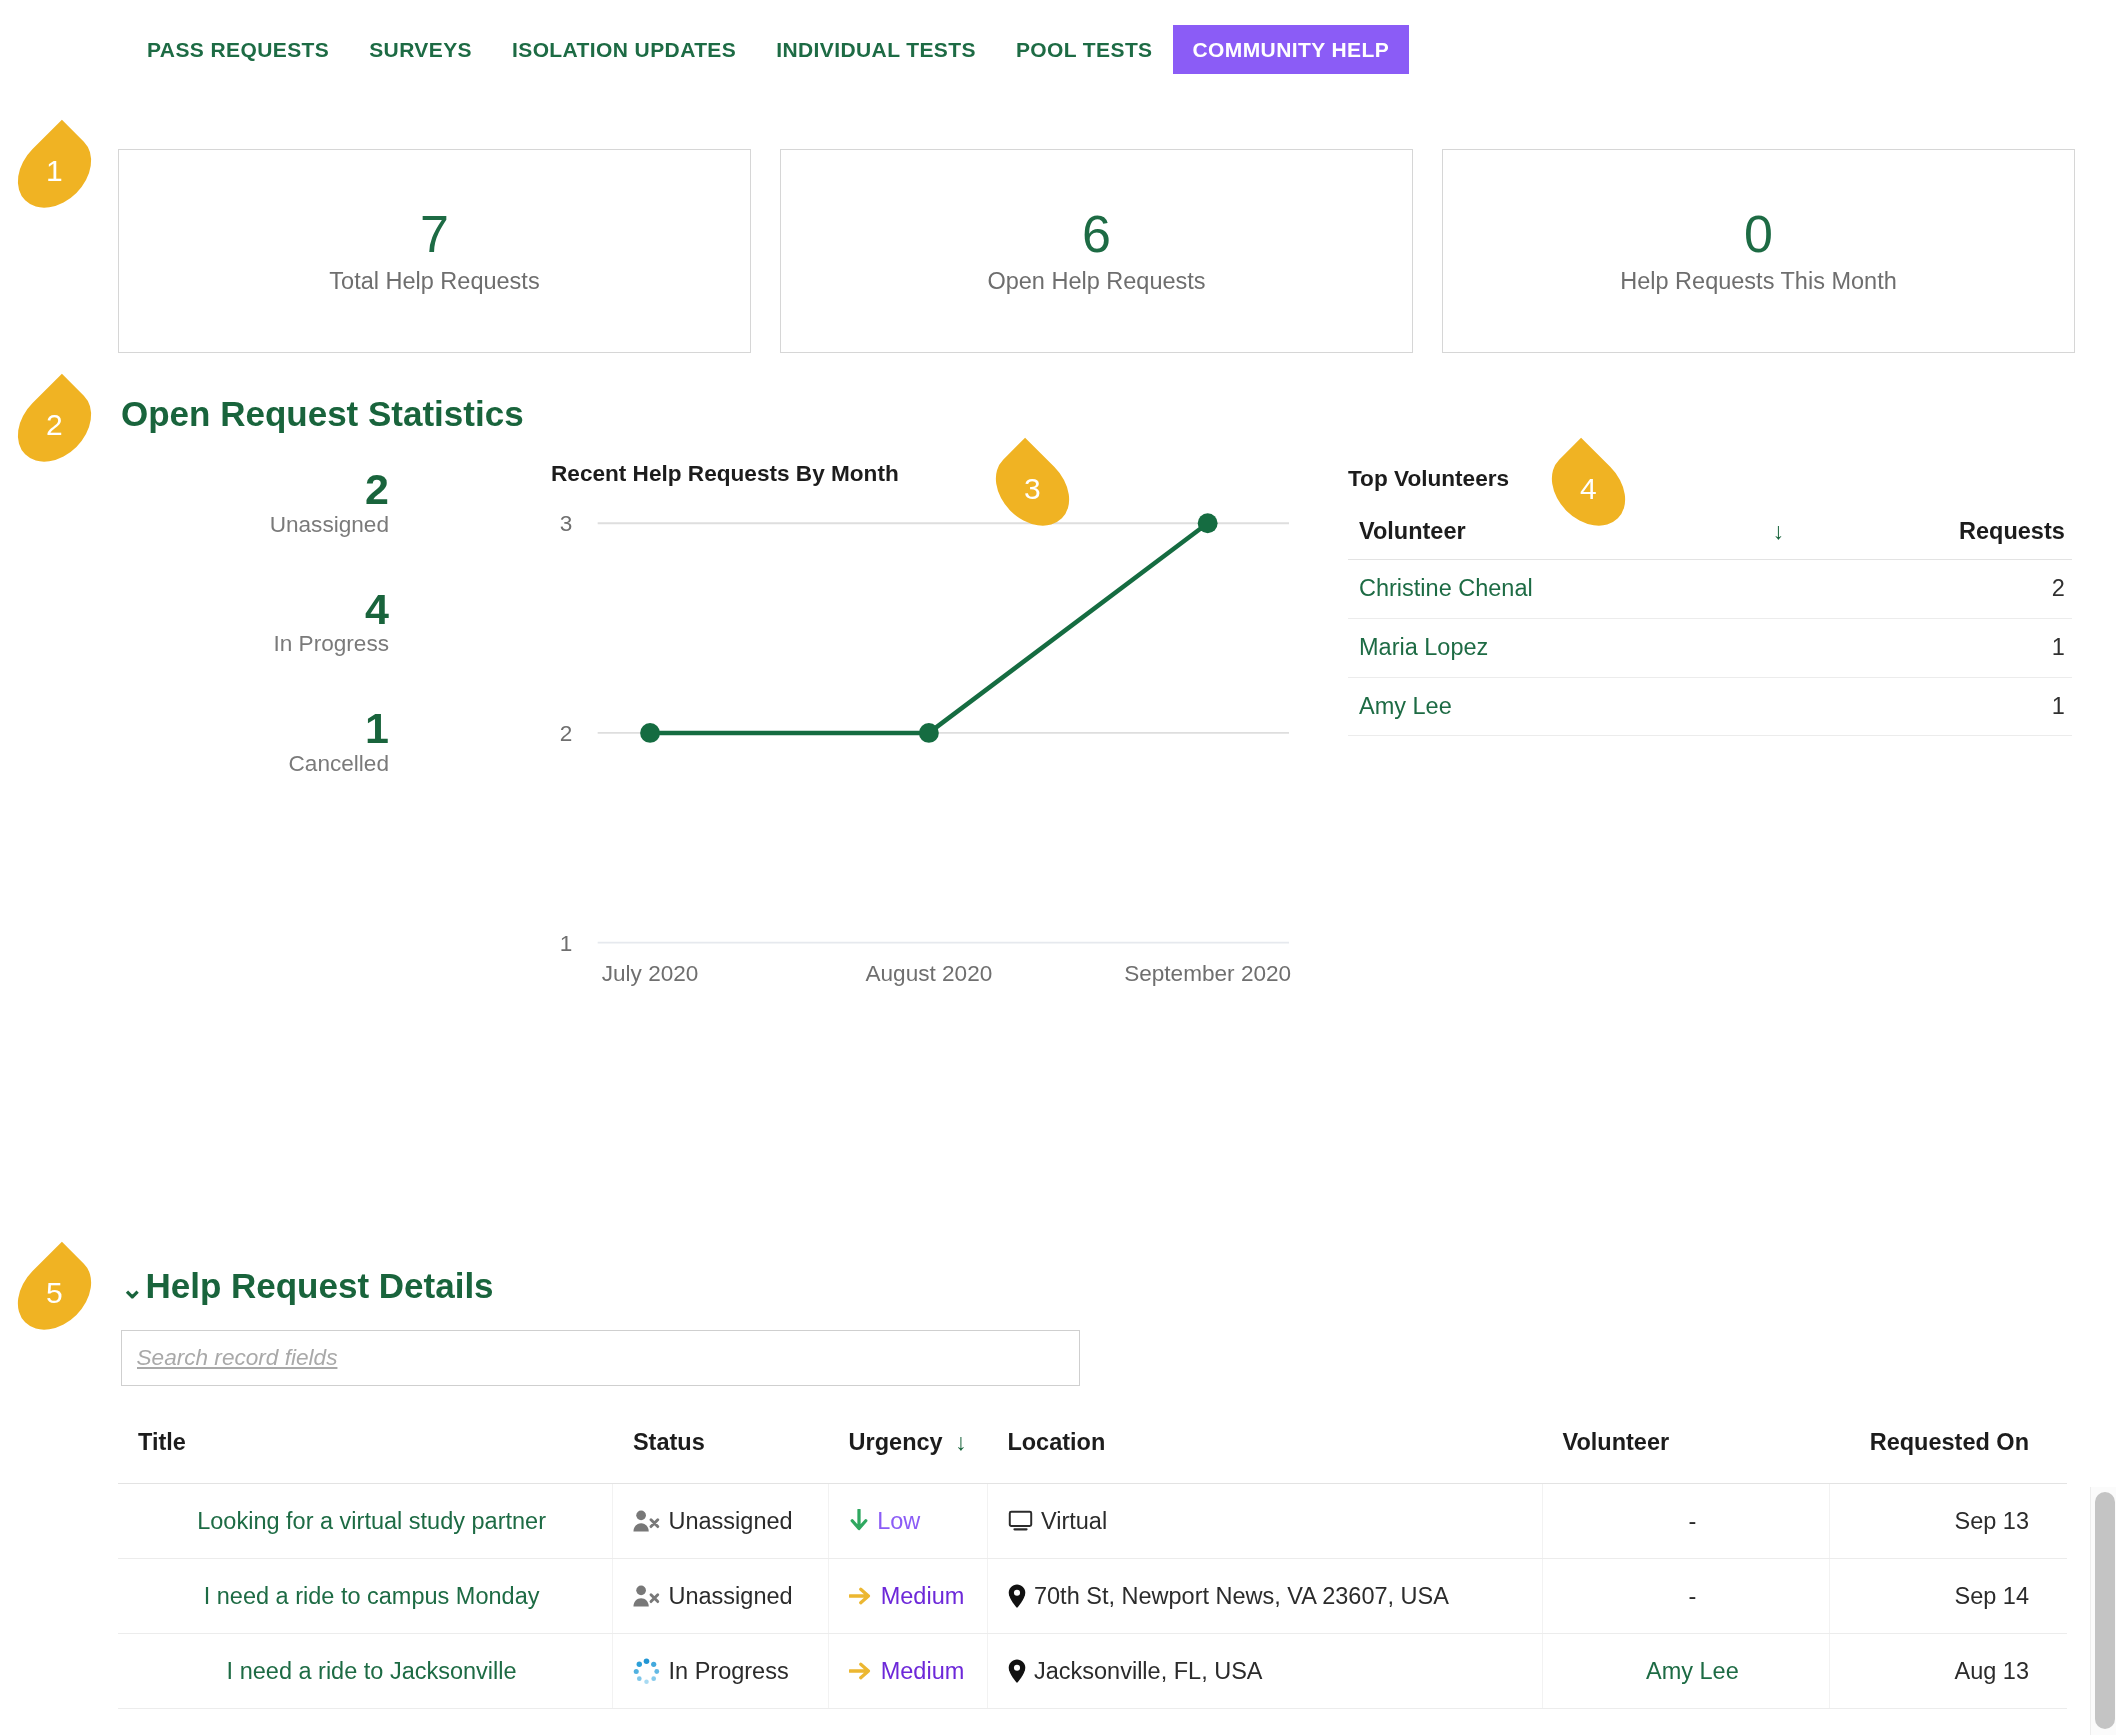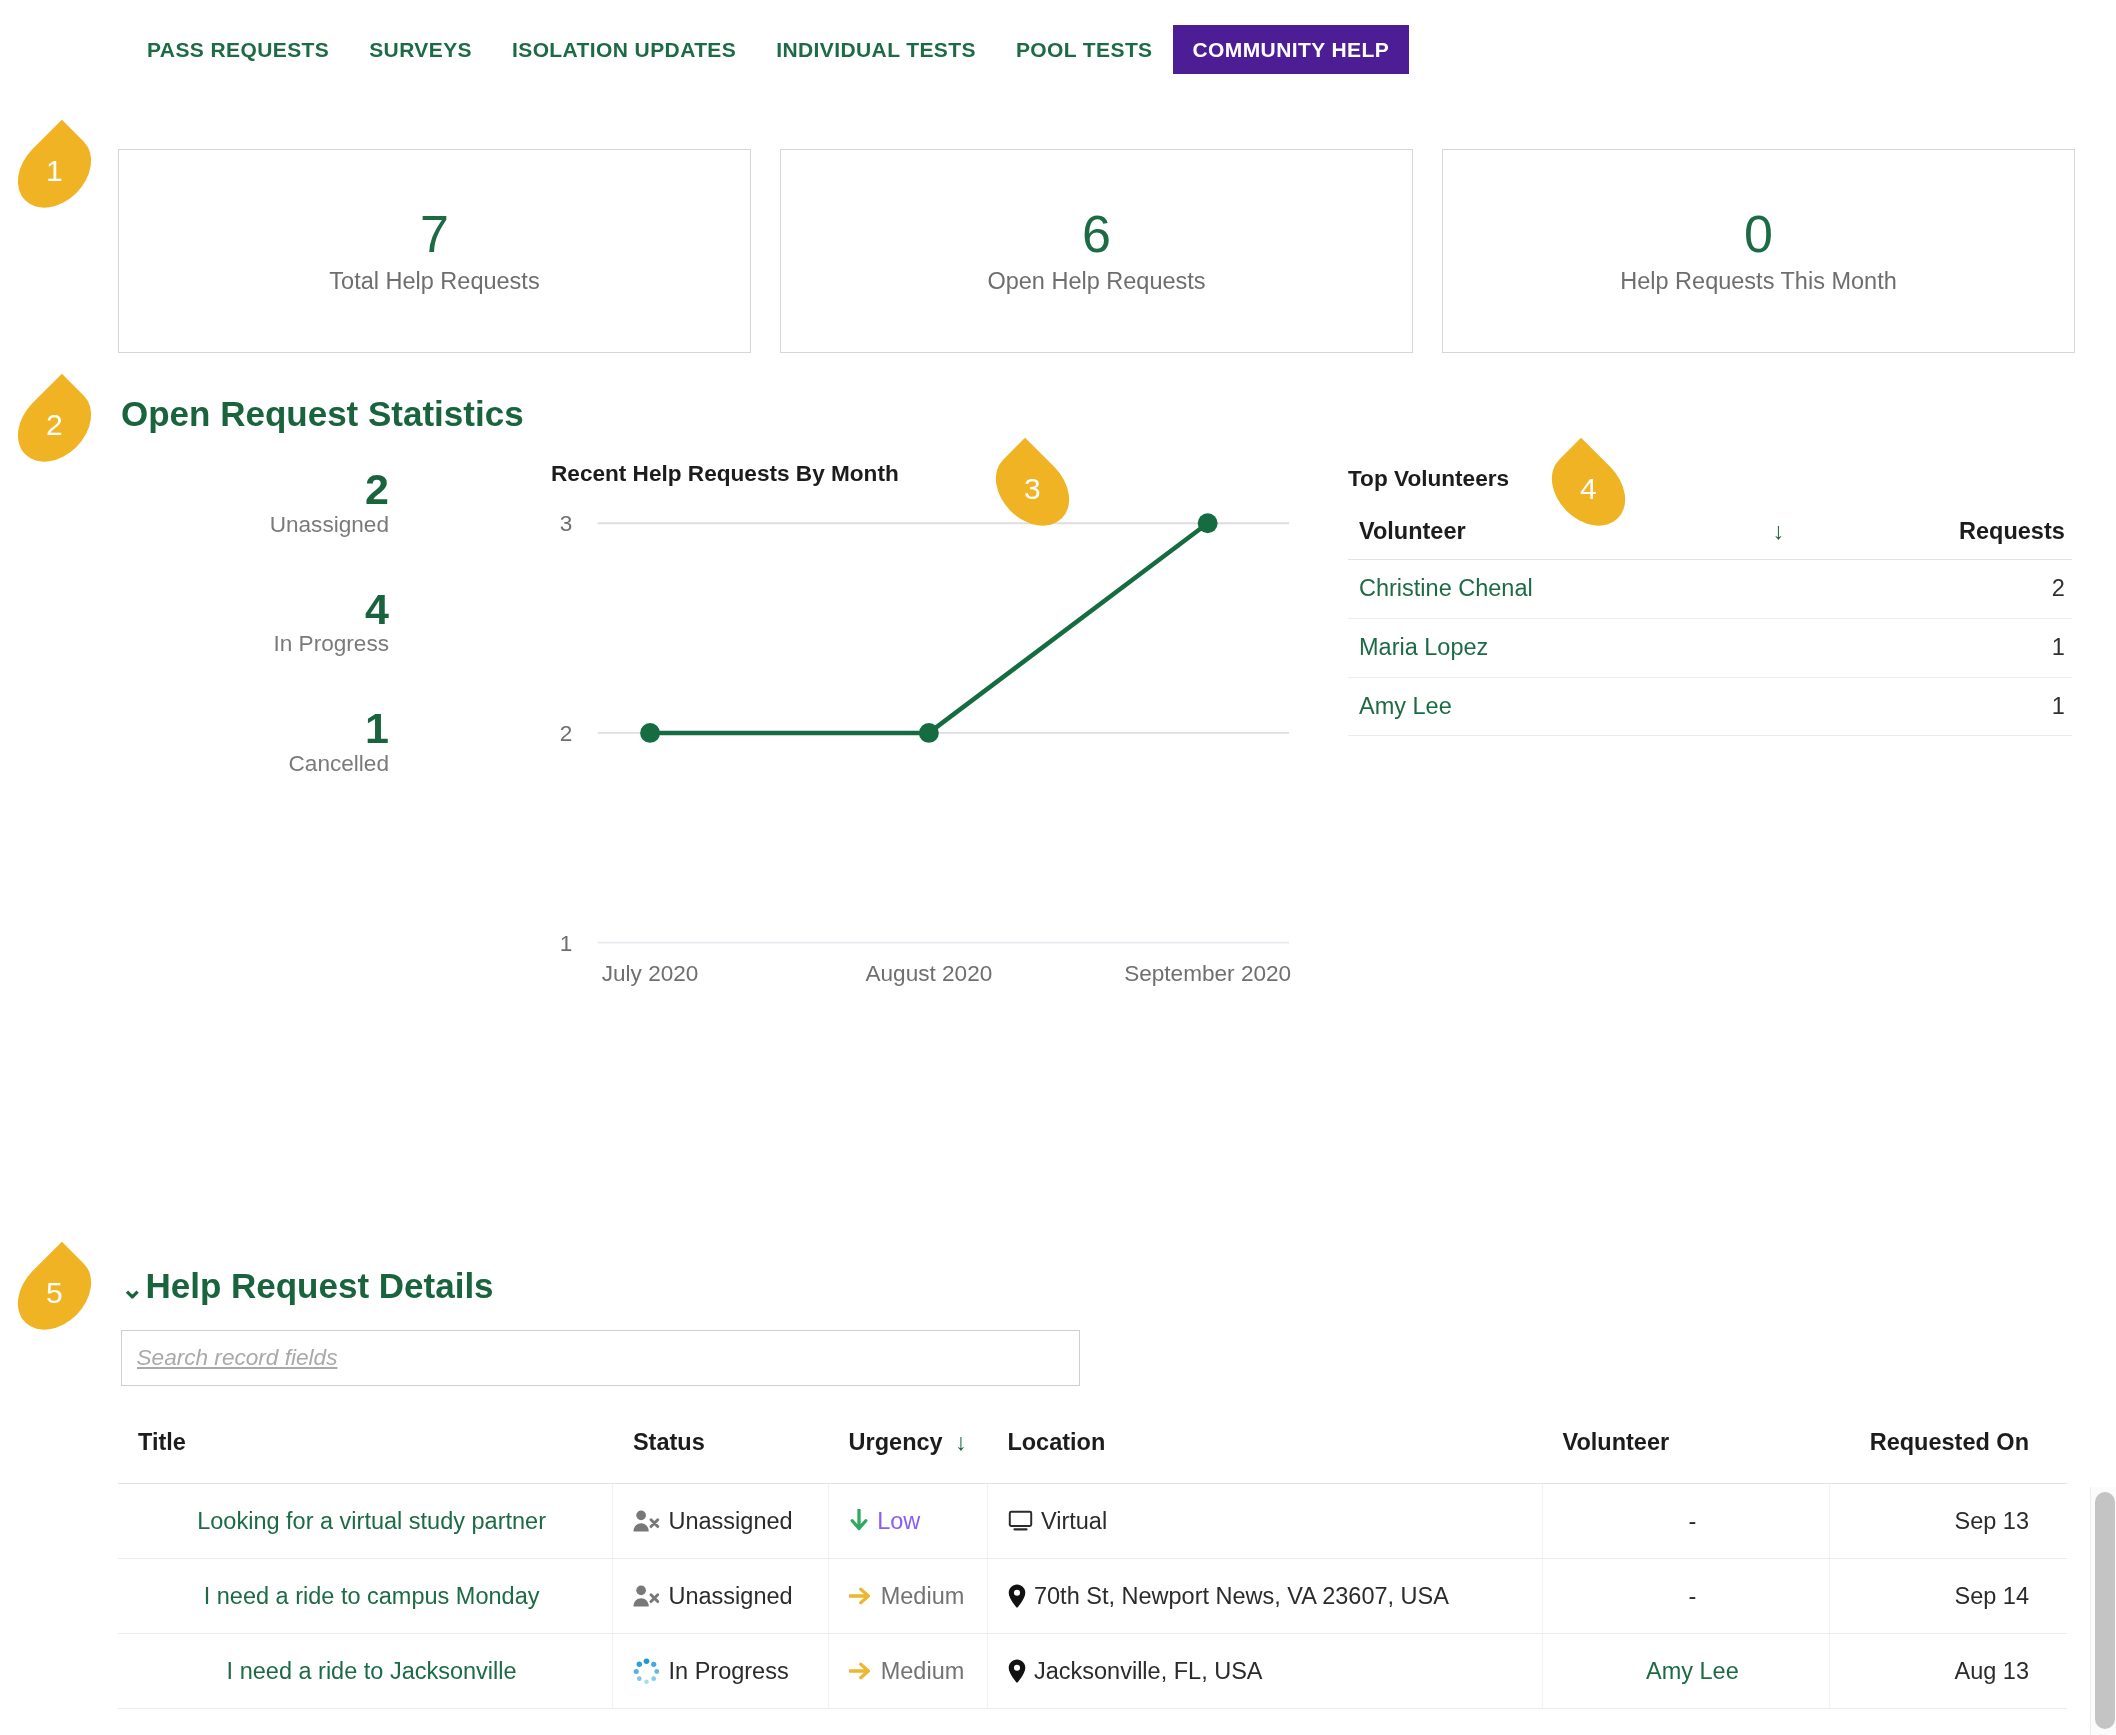--- a/index.html
+++ b/index.html
@@ -15,21 +15,21 @@
   .nav {
     position: absolute; left: 0; top: 25px;
     display: flex; align-items: center; gap: 0;
     padding-left: 127px;
   }
   .nav-tab {
     font-size: 21px; font-weight: 700; letter-spacing: 0.4px;
     color: #1d6b44; text-transform: uppercase;
     padding: 12.7px 20px; white-space: nowrap; cursor: pointer;
   }
-  .nav-tab.active { background: #4c1d95; color: #ffffff; text-align: right; }
+  .nav-tab.active { background: #8b5cf6; color: #ffffff; text-align: right; }
 
   
   .callout {
     position: absolute; width: 83px; height: 62px; z-index: 40;
   }
   .callout .bubble {
     position: absolute; inset: 0;
     background: #f0b323;
     color: #ffffff; font-size: 30px; font-weight: 400;
     display: flex; align-items: center; justify-content: center;
@@ -125,21 +125,21 @@
   .col-date { width: 217px; }
   .det-table td.t-title { color: #1d6b44; cursor: pointer; }
   .det-table td.t-vol { }
   .det-table td.t-vol .lnk { color: #1d6b44; cursor: pointer; }
   .det-table td.t-date { text-align: right; padding-right: 38px; }
   .det-table th.h-date { text-align: right; padding-right: 38px; }
   .sort-arrow { color: #19643c; font-weight: 400; margin-left: 12.7px; font-size: 23.5px; }
 
   .cellflex { display: flex; align-items: center; gap: 8.1px; }
   .urg-low { color: #8b5cf6; }
-  .urg-med { color: #737373; }
+  .urg-med { color: #6d28d9; }
 
   
   .ico { flex: 0 0 auto; display: inline-block; line-height: 0; }
 
   
   .scroll-track {
     position: absolute; right: 0px; top: 1487px;
     width: 27px; height: 248px;
     background: #fbfbfb; border-left: 0.9px solid #ededed;
   }

